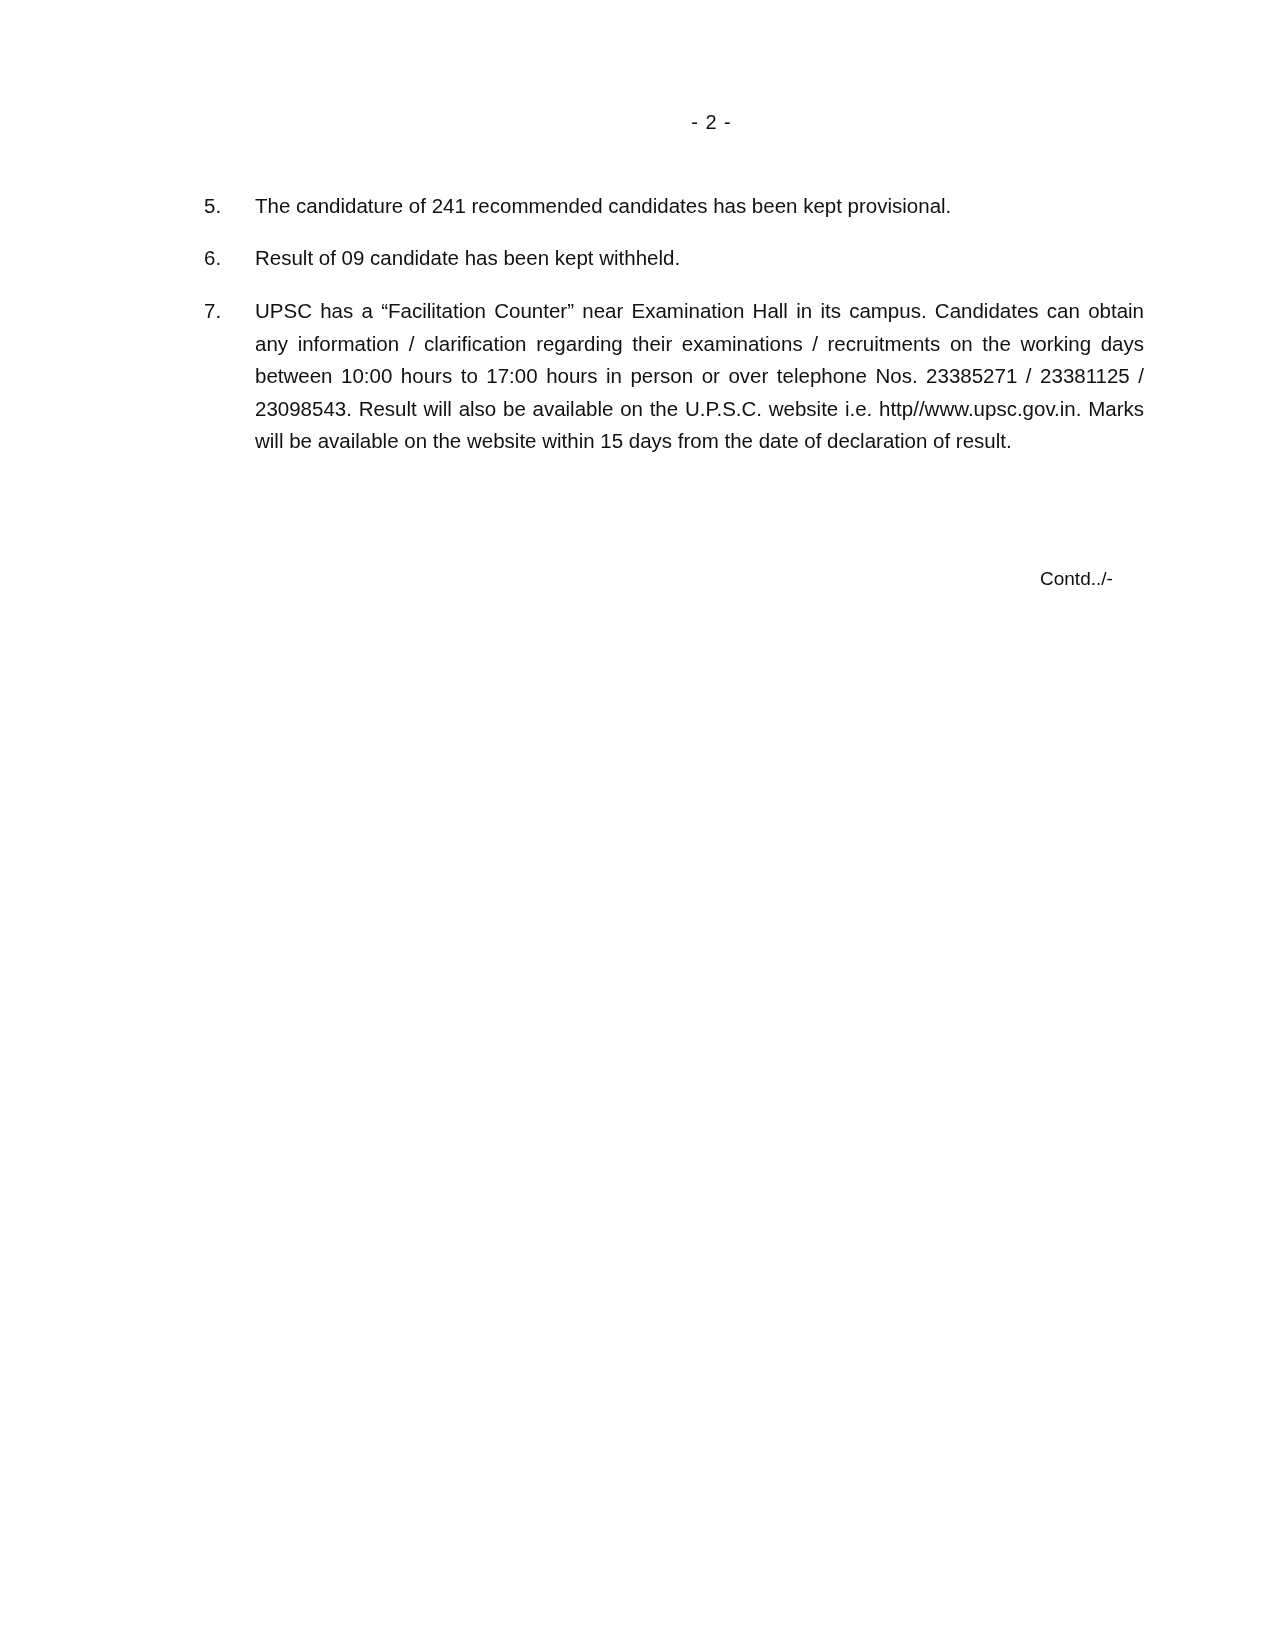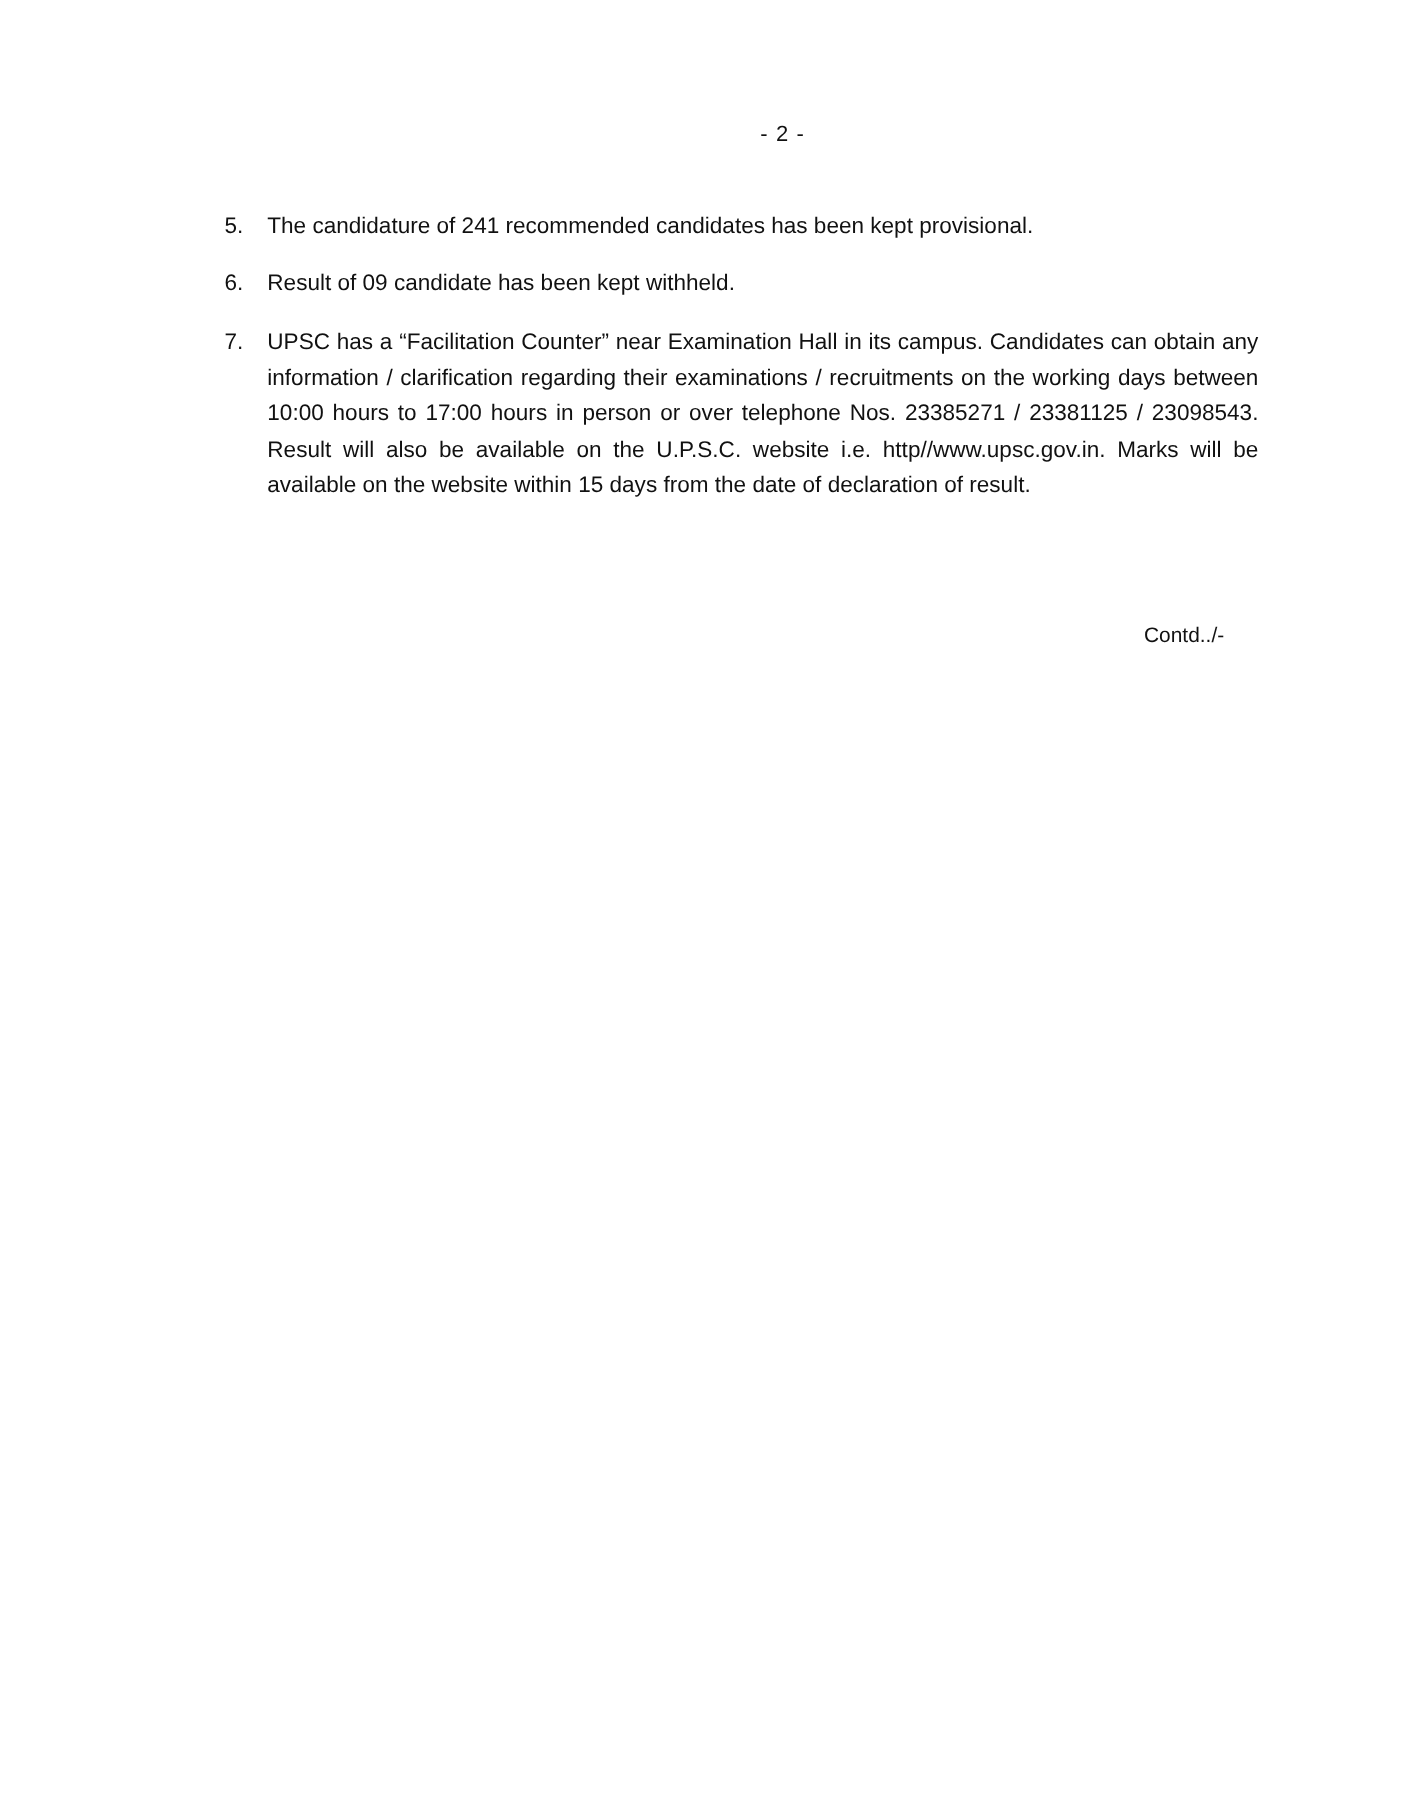--- a/index.html
+++ b/index.html
@@ -11,21 +11,21 @@
     .page-number {
       position: absolute; top: 111px; left: 0; width: 1275px;
       text-align: center; font-size: 20px; padding-left: 148px; box-sizing: border-box;
       letter-spacing: 1px;
     }
     .item {
       position: absolute; left: 204px; width: 940px;
       font-size: 20.5px; line-height: 32.6px;
     }
     .item .num { position: absolute; left: 0; top: 0; width: 50px; }
-    .item .text { margin-left: 39px; text-align: justify; text-align-last: left; }
+    .item .text { margin-left: 51px; text-align: justify; text-align-last: left; }
     #item5 { top: 190px; }
     #item6 { top: 242px; }
     #item7 { top: 295px; }
     .contd {
       position: absolute; top: 568px; left: 1040px; font-size: 19px;
     }
   </style>
 </head>
 <body>
 

